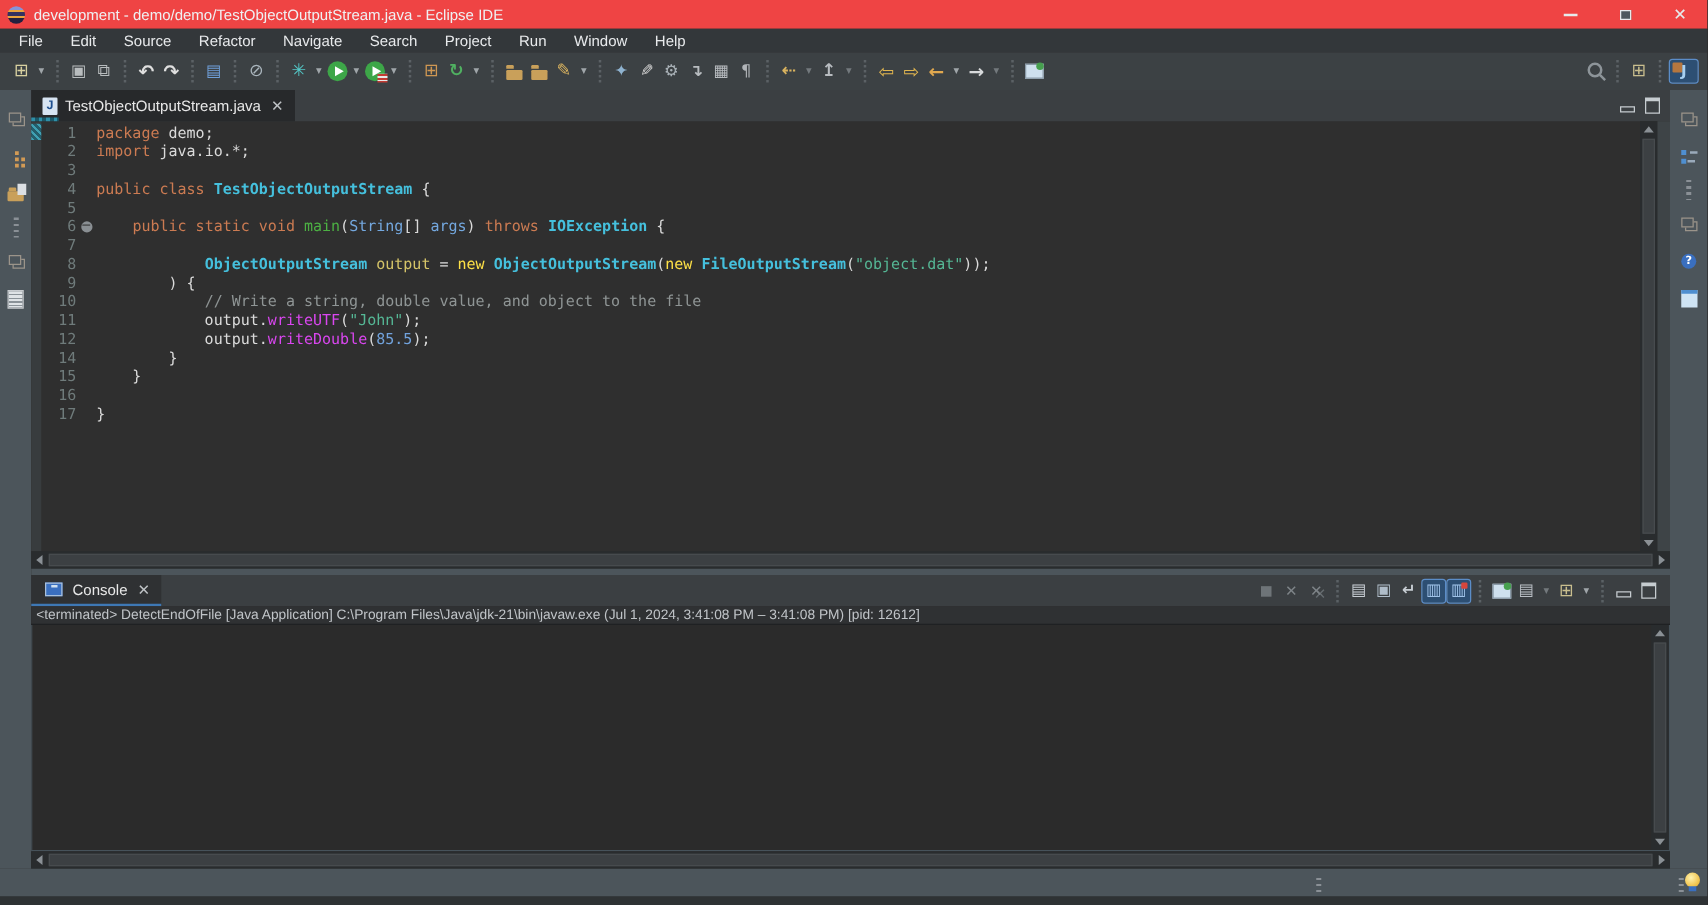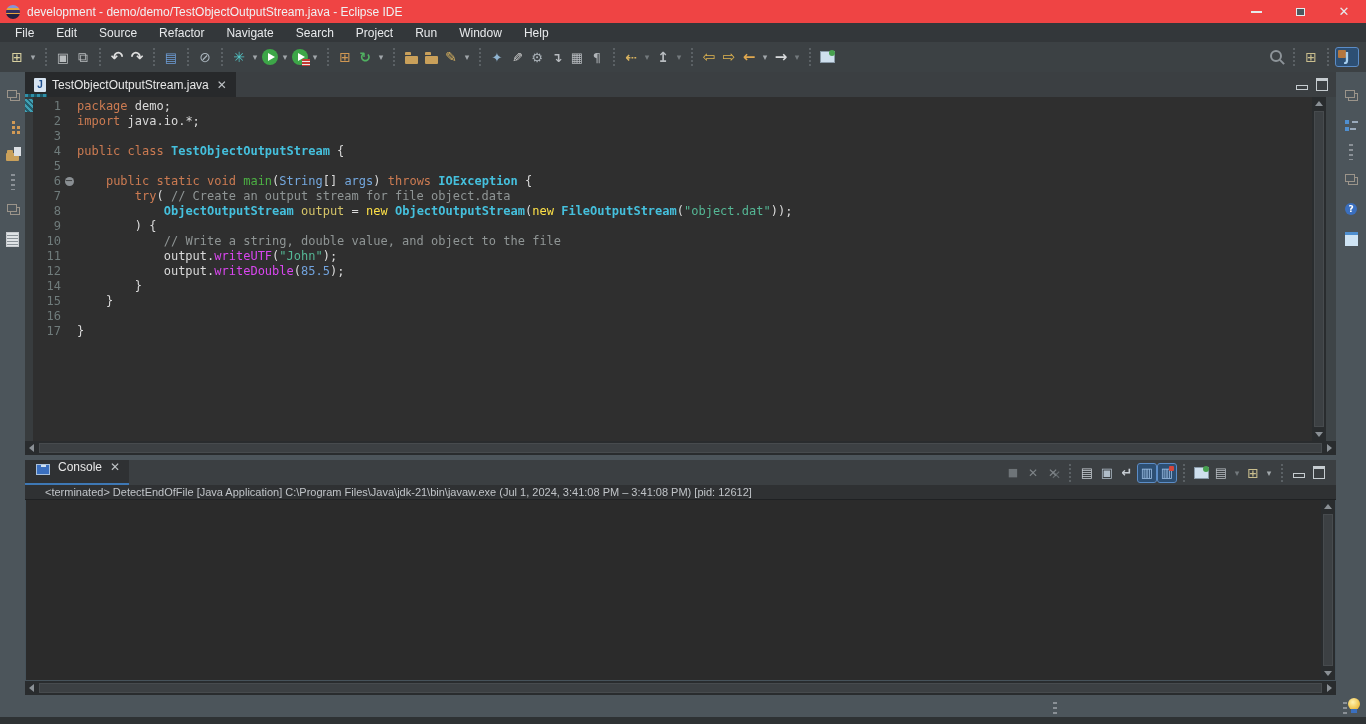--- a/index.html
+++ b/index.html
@@ -157,27 +157,27 @@
   .sb-left { border-top:4px solid transparent; border-bottom:4px solid transparent; border-right:5px solid #8A9095; margin:0 4px; }
   .sb-rightg{ border-top:4px solid transparent; border-bottom:4px solid transparent; border-left:5px solid #8A9095; margin:0 4px; }
   .vthumb { flex:1; width:10px; margin:1px 0; background:#3C4043; border:1px solid #474B4E; }
   .hscroll { height:14px; background:#292C2E; display:flex; align-items:center; }
   .hthumb { flex:1; height:10px; margin:0 1px; background:#3C4043; border:1px solid #474B4E; }
 
   .splitter { height:5px; background:#4C555B; }
 
   
   .console { height:235px; display:flex; flex-direction:column; background:#2F2F2F; }
-  .ctab { display:flex; gap:6px; background:#2F3133; padding:0 9px;
+  .ctab { display:flex; align-items:center; gap:6px; background:#2F3133; padding:0 9px;
           color:#E8E8E8; font-size:12px; border-bottom:2px solid #3E78B5; }
   .ic-console-tab { width:16px; }
   .ic-console-tab::before { content:""; width:12px; height:9px; background:#3A6FBF; border:1px solid #A8C0DC; }
   .ic-console-tab::after { content:""; position:absolute; left:6px; top:5px; width:5px; height:2px; background:#CFE0F0; }
   .cstatus { height:15px; background:#2F3133; color:#C0C4C8; font-size:11px; line-height:15px;
-             padding-left:20px; white-space:nowrap; border-bottom:1px solid #1F2123; }
+             padding-left:4px; white-space:nowrap; border-bottom:1px solid #1F2123; }
   .cbody { flex:1; display:flex; min-height:0; border:1px solid #46525A; border-top:none; }
   .cout { flex:1; background:#2B2B2B; cursor:text; }
 
   
   .statusbar { height:22px; background:#4C555B; position:relative; }
   .statusbar .drag-dots { position:absolute; top:3px; height:14px; }
   .bulb { position:absolute; right:6px; top:3px; width:12px; height:12px; border-radius:50%;
       background:radial-gradient(circle at 40% 35%, #FFF3B0, #F0C24A 65%, #D89A2E); }
   .bulb::after { content:""; position:absolute; left:3px; bottom:-3px; width:6px; height:4px; background:#3A6FBF; }
   .bottombar { height:7px; background:#2E3234; }
@@ -321,21 +321,21 @@
         <div class="ann-ruler">
           <div class="ann-mark"></div>
         </div>
         <div class="code" id="code">
             <div class="cline"><span class="lnum">1</span><span class="lmark"></span><span><span class="tk-kw">package</span><span class="tk-pl"> demo;</span></span></div>
             <div class="cline"><span class="lnum">2</span><span class="lmark"></span><span><span class="tk-kw">import</span><span class="tk-pl"> java.io.*;</span></span></div>
             <div class="cline"><span class="lnum">3</span><span class="lmark"></span><span></span></div>
             <div class="cline"><span class="lnum">4</span><span class="lmark"></span><span><span class="tk-kw">public class</span><span class="tk-pl"> </span><span class="tk-cls">TestObjectOutputStream</span><span class="tk-pl"> {</span></span></div>
             <div class="cline"><span class="lnum">5</span><span class="lmark"></span><span></span></div>
             <div class="cline"><span class="lnum">6</span><span class="lmark"><span class="fold">−</span></span><span><span class="tk-pl">    </span><span class="tk-kw">public static void</span><span class="tk-pl"> </span><span class="tk-meth">main</span><span class="tk-pl">(</span><span class="tk-typ">String</span><span class="tk-pl">[] </span><span class="tk-typ">args</span><span class="tk-pl">) </span><span class="tk-kw">throws</span><span class="tk-pl"> </span><span class="tk-cls">IOException</span><span class="tk-pl"> {</span></span></div>
-            <div class="cline"><span class="lnum">7</span><span class="lmark"></span><span><span class="tk-pl">        </span><span class="tk-kw">try</span><span class="tk-pl">( </span><span class="tk-cmt">// Create an output stream for file object.data</span></span></div>
+            <div class="cline"><span class="lnum">7</span><span class="lmark"></span></div>
             <div class="cline"><span class="lnum">8</span><span class="lmark"></span><span><span class="tk-pl">            </span><span class="tk-cls">ObjectOutputStream</span><span class="tk-pl"> </span><span class="tk-var">output</span><span class="tk-pl"> = </span><span class="tk-kwn">new</span><span class="tk-pl"> </span><span class="tk-cls">ObjectOutputStream</span><span class="tk-pl">(</span><span class="tk-kwn">new</span><span class="tk-pl"> </span><span class="tk-cls">FileOutputStream</span><span class="tk-pl">(</span><span class="tk-str">"object.dat"</span><span class="tk-pl">));</span></span></div>
             <div class="cline"><span class="lnum">9</span><span class="lmark"></span><span><span class="tk-pl">        ) {</span></span></div>
             <div class="cline"><span class="lnum">10</span><span class="lmark"></span><span><span class="tk-pl">            </span><span class="tk-cmt">// Write a string, double value, and object to the file</span></span></div>
             <div class="cline"><span class="lnum">11</span><span class="lmark"></span><span><span class="tk-pl">            output.</span><span class="tk-call">writeUTF</span><span class="tk-pl">(</span><span class="tk-str">"John"</span><span class="tk-pl">);</span></span></div>
             <div class="cline"><span class="lnum">12</span><span class="lmark"></span><span><span class="tk-pl">            output.</span><span class="tk-call">writeDouble</span><span class="tk-pl">(</span><span class="tk-num">85.5</span><span class="tk-pl">);</span></span></div>
             <div class="cline"><span class="lnum">14</span><span class="lmark"></span><span><span class="tk-pl">        }</span></span></div>
             <div class="cline"><span class="lnum">15</span><span class="lmark"></span><span><span class="tk-pl">    }</span></span></div>
             <div class="cline"><span class="lnum">16</span><span class="lmark"></span><span></span></div>
             <div class="cline"><span class="lnum">17</span><span class="lmark"></span><span><span class="tk-pl">}</span></span></div>
           </div>

